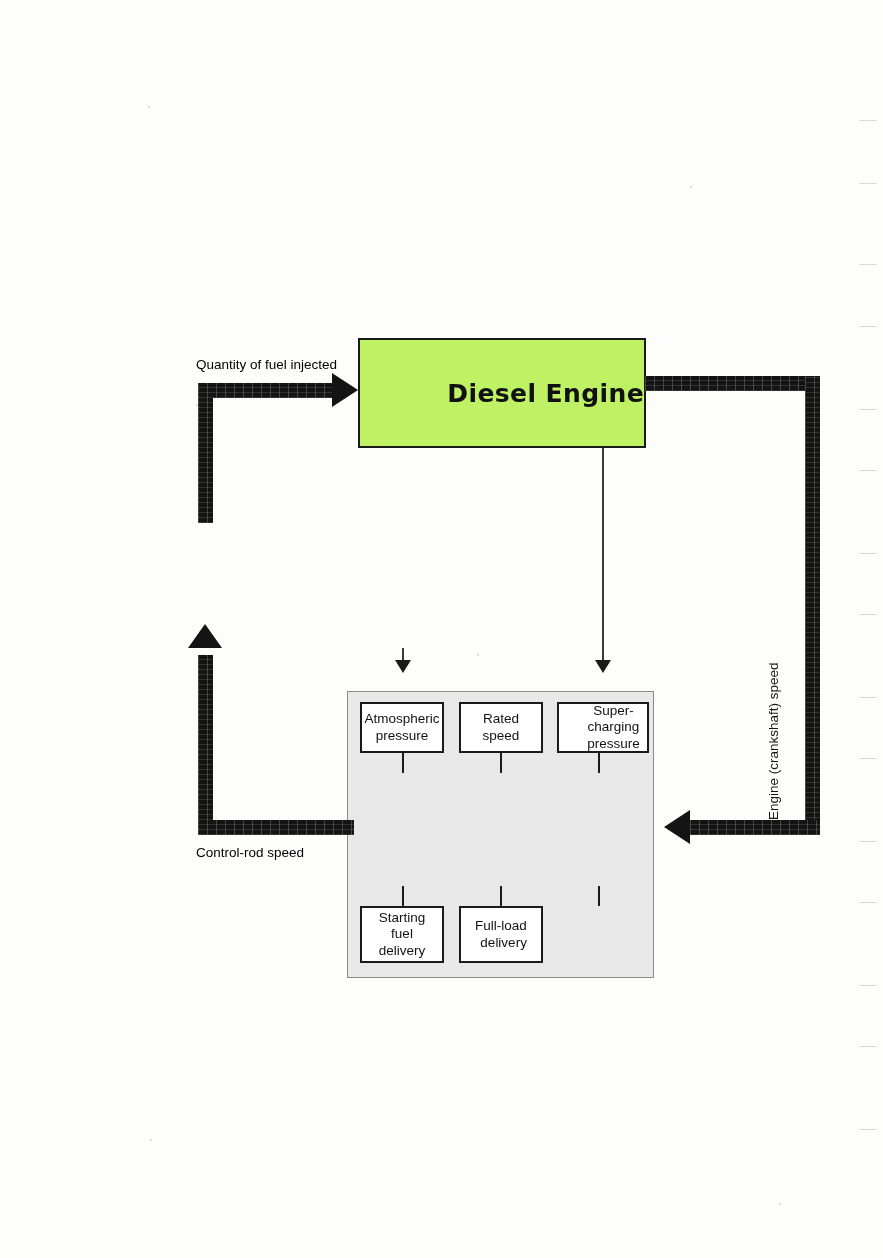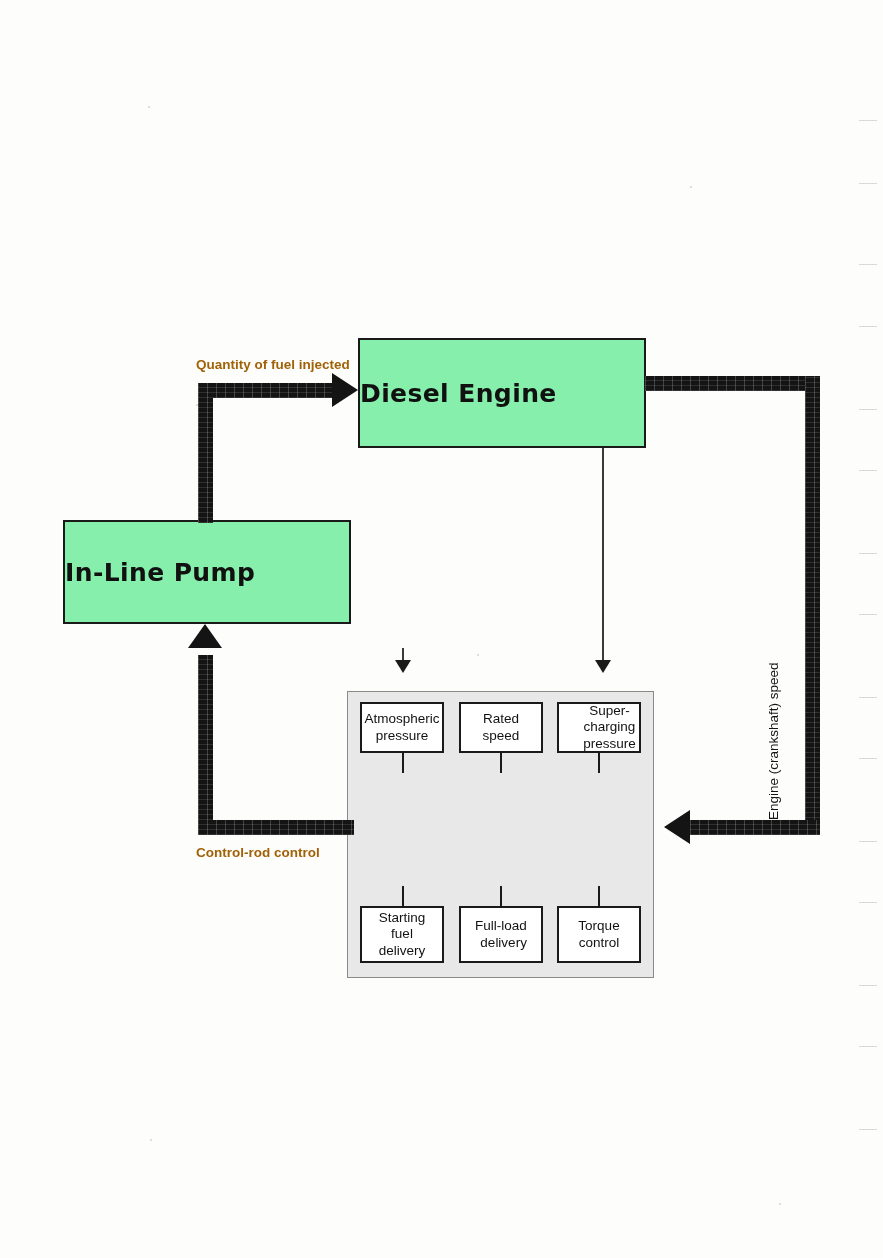--- a/index.html
+++ b/index.html
@@ -31,26 +31,26 @@
     position: absolute;
     width: 2px;
     height: 2px;
     background: #d3d3d3;
     border-radius: 50%;
   }
 
   
   .block {
     position: absolute;
-    background: #86efac;
+    background: #bef264;
     border: 2px solid #1a1a1a;
     box-sizing: border-box;
     display: flex;
     align-items: center;
-    justify-content: flex-start;
+    justify-content: flex-end;
     z-index: 6;
   }
   .block .title {
     font-weight: bold;
     font-size: 25px;
     letter-spacing: 0.4px;
     color: #111;
     font-family: "DejaVu Sans", sans-serif;
   }
 
@@ -154,24 +154,23 @@
     background-image:
       repeating-linear-gradient(90deg, rgba(255,255,255,0.20) 0 1px, rgba(255,255,255,0) 1px 9px),
       repeating-linear-gradient(0deg, rgba(255,255,255,0.12) 0 1px, rgba(255,255,255,0) 1px 5px);
     pointer-events: none;
   }
 
   
   .label {
     position: absolute;
     font-size: 13.5px;
-    color: #a16207;
+    color: #000000;
     white-space: nowrap;
     z-index: 9;
-    font-weight: bold;
   }
   .label-vert {
     position: absolute;
     font-size: 13.5px;
     color: #141414;
     white-space: nowrap;
     transform-origin: 0 0;
     transform: rotate(-90deg);
     z-index: 9;
   }
@@ -243,44 +242,38 @@
   <div class="vline" style="left:598px; top:753px; height:20px;"></div>
 
   <div class="vline" style="left:402px; top:886px; height:20px;"></div>
   <div class="vline" style="left:500px; top:886px; height:20px;"></div>
   <div class="vline" style="left:598px; top:886px; height:20px;"></div>
 
   <div class="block" style="left:358px; top:338px; width:288px; height:110px;">
     <span class="title">Diesel Engine</span>
   </div>
 
-  <div class="block" style="left:63px; top:520px; width:288px; height:104px;">
-    <span class="title">In-Line Pump</span>
-  </div>
 
 
   <div class="subbox" style="left:360px; top:702px; width:84px; height:51px;">
     <span>Atmospheric<br>pressure</span>
   </div>
   <div class="subbox" style="left:459px; top:702px; width:84px; height:51px;">
     <span>Rated<br>speed</span>
   </div>
-  <div class="subbox" style="left:557px; top:702px; width:84px; height:51px;padding-left:24px;">
+  <div class="subbox" style="left:557px; top:702px; width:92px; height:51px;padding-left:24px;">
     <span>Super-<br>charging<br>pressure</span>
   </div>
 
   <div class="subbox" style="left:360px; top:906px; width:84px; height:57px;">
     <span>Starting<br>fuel<br>delivery</span>
   </div>
   <div class="subbox" style="left:459px; top:906px; width:84px; height:57px;text-align:right;">
     <span>Full-load<br>delivery</span>
   </div>
-  <div class="subbox" style="left:557px; top:906px; width:84px; height:57px;">
-    <span>Torque<br>control</span>
-  </div>
 
   <div class="label" style="left:196px; top:357px;">Quantity of fuel injected</div>
 
-  <div class="label" style="left:196px; top:845px;">Control-rod control</div>
+  <div class="label" style="left:196px; top:845px;">Control-rod speed</div>
 
   <div class="label-vert" style="left:766px; top:820px;">Engine (crankshaft) speed</div>
 
 </div>
 
 </body></html>

